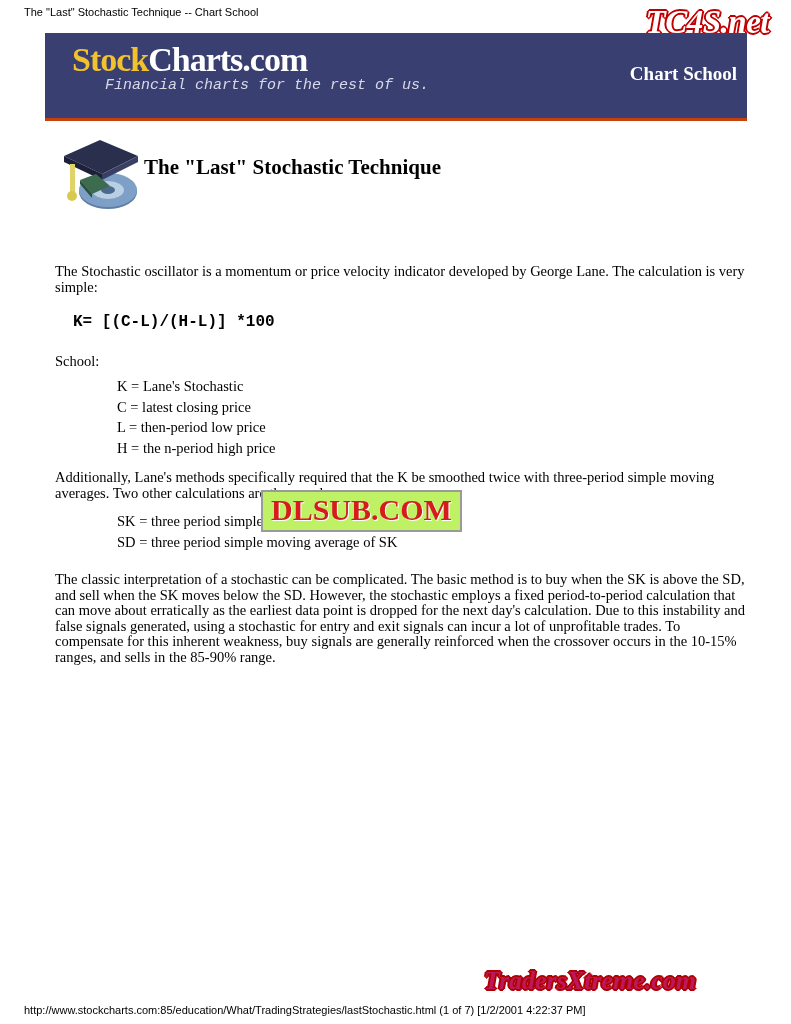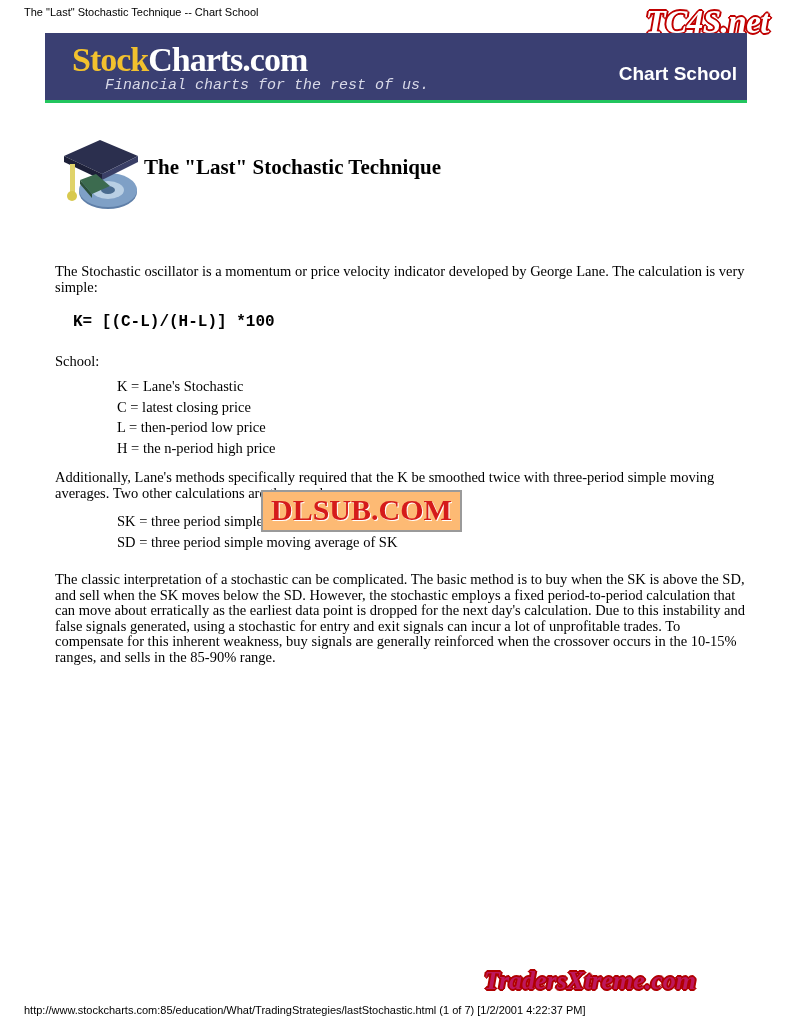--- a/index.html
+++ b/index.html
@@ -57,23 +57,23 @@
        2px  0   0 #c00000;
     letter-spacing: -0.5px;
   }
 
   
   .banner {
     position: absolute;
     left: 45px;
     top: 33px;
     width: 702px;
-    height: 70px;
+    height: 88px;
     background: #3a3f72;
-    border-bottom: 3px solid #22c55e;
+    border-bottom: 3px solid #c2410c;
     box-sizing: border-box;
   }
   .banner-logo {
     position: absolute;
     left: 27px;
     top: 8px;
     font-family: "Liberation Serif", serif;
     font-size: 34px;
     font-weight: bold;
     letter-spacing: -1px;
@@ -89,21 +89,21 @@
     font-family: Liberation Mono, monospace;
     font-style: italic;
     font-size: 15px;
     color: #d8d9e8;
     white-space: nowrap;
   }
   .banner-section {
     position: absolute;
     right: 10px;
     top: 30px;
-    font-family: Liberation Sans, sans-serif;
+    font-family: Liberation Serif, serif;
     font-size: 19px;
     font-weight: bold;
     color: #ffffff;
     white-space: nowrap;
   }
 
   
   .title-row {
     position: absolute;
     left: 56px;
@@ -168,21 +168,21 @@
 
   
   .dlsub-mark {
     position: absolute;
     left: 261px;
     top: 490px;
     font-family: "Liberation Serif", serif;
     font-weight: bold;
     font-size: 30px;
     color: #d51b1b;
-    background: #fdba74;
+    background: #bef264;
     border: 2px solid #9a9a9a;
     padding: 1px 8px 3px 8px;
     letter-spacing: 0px;
     text-shadow: 1px 1px 0 #ffffff;
     white-space: nowrap;
   }
 
   
   .tx-mark {
     position: absolute;

